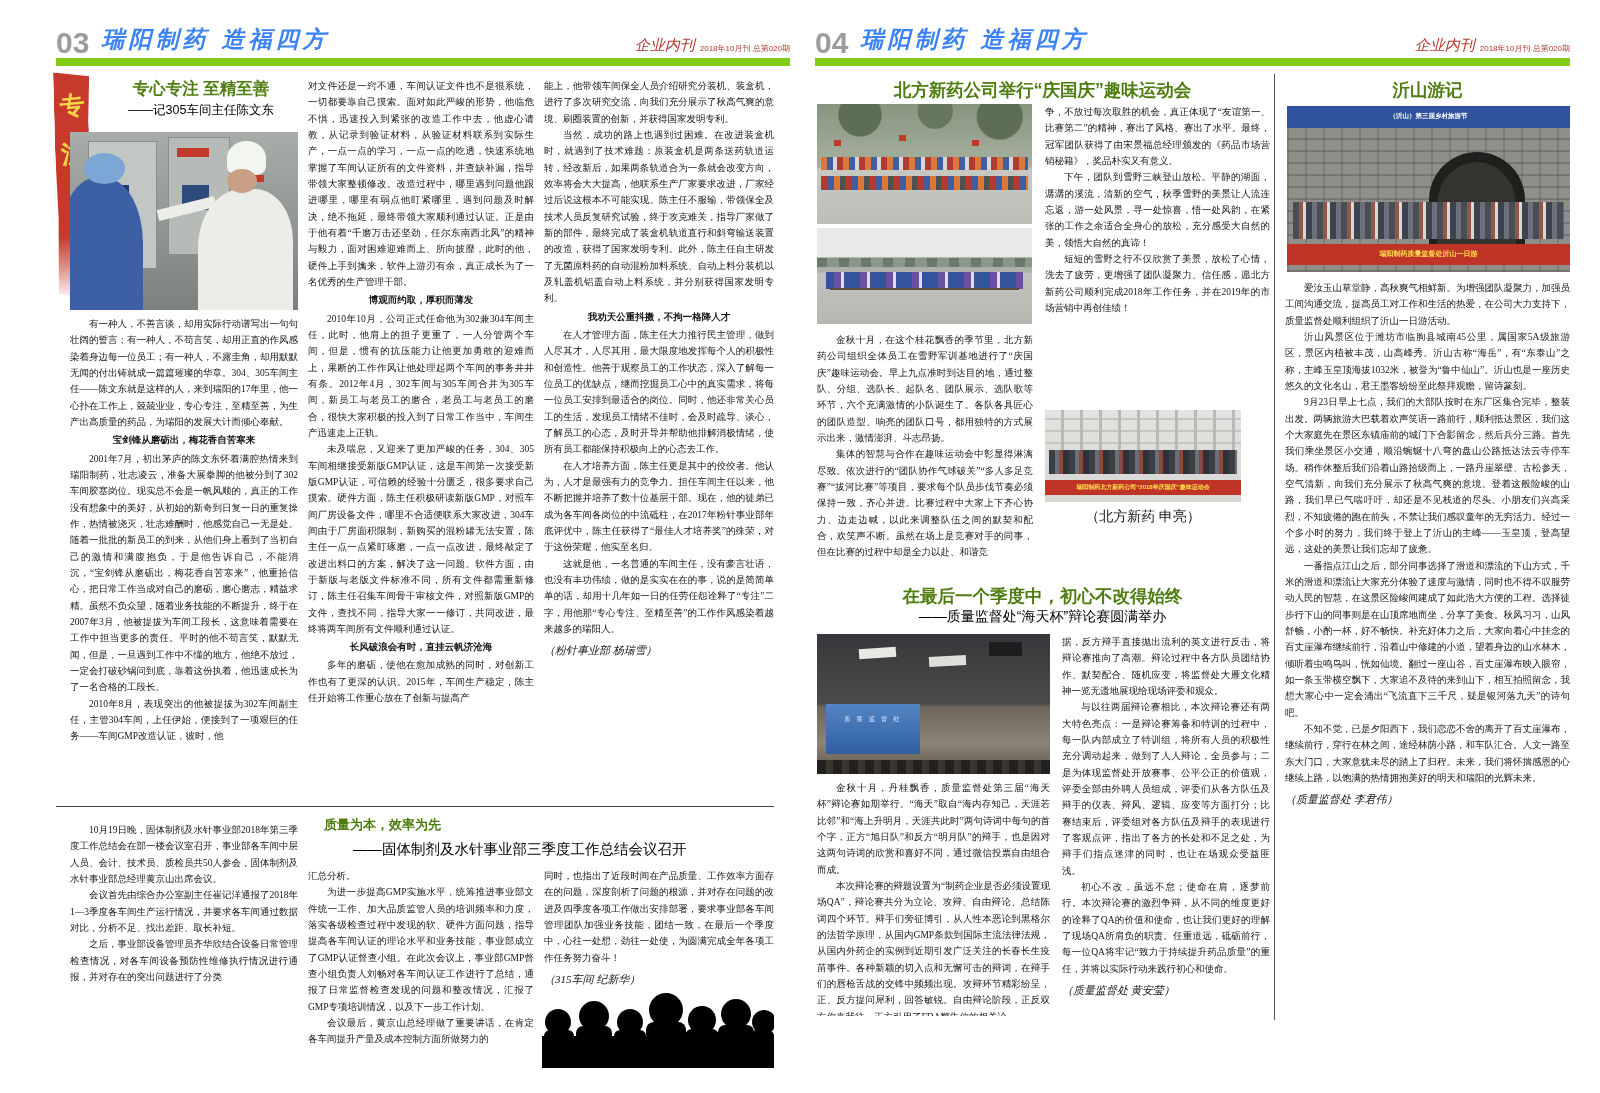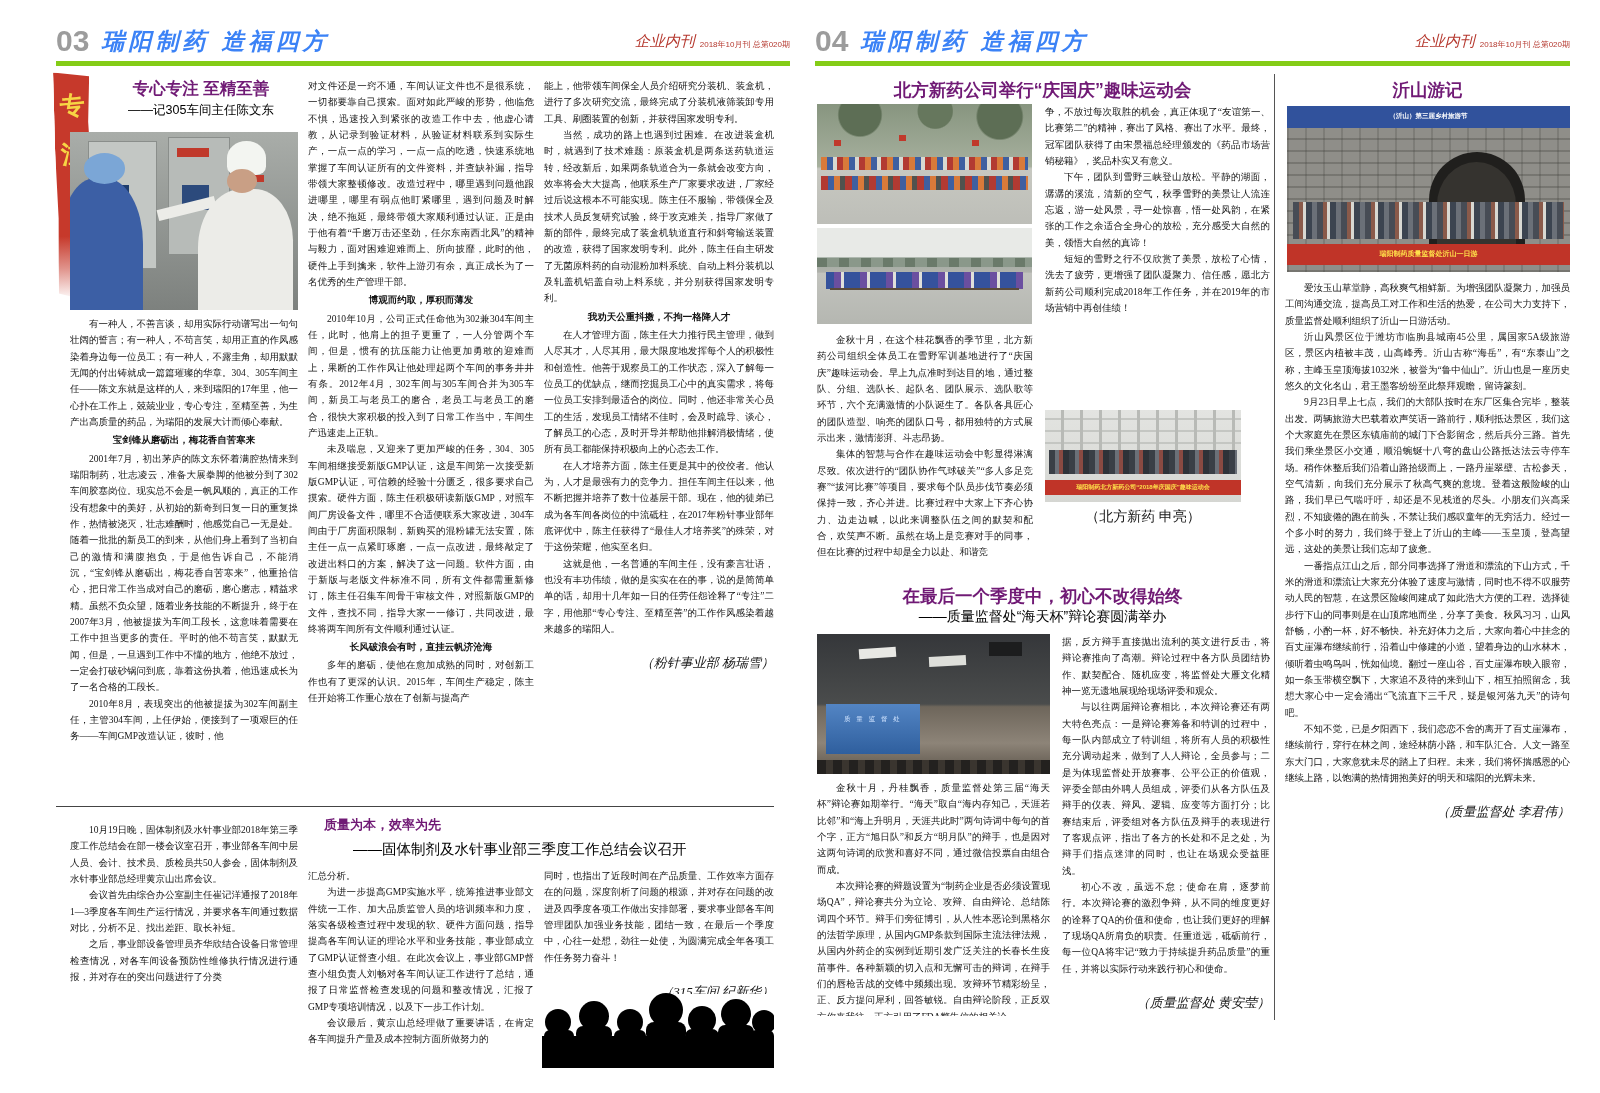--- a/index.html
+++ b/index.html
@@ -1,32 +1,32 @@
 <!DOCTYPE html>
 <html><head>
 <meta charset="utf-8">
 <style>
   *{margin:0;padding:0;box-sizing:border-box}
   html,body{width:1600px;height:1093px;background:#fff;overflow:hidden}
   body{font-family:"Liberation Sans",sans-serif;color:#151515;position:relative}
   .page{position:absolute;top:20px;height:1053px}
   #pageL{left:56px;width:734px}
   #pageR{left:815px;width:755px}
-  .hdr{position:absolute;left:0;right:0;top:4px;height:42px;border-bottom:5px solid #84cc16;display:flex;align-items:center;gap:12px;padding-bottom:3px}
+  .hdr{position:absolute;left:0;right:0;top:4px;height:42px;border-bottom:8px solid #84cc16;display:flex;align-items:flex-end;gap:12px;padding-bottom:3px}
   .pageno{font-size:30px;font-weight:bold;color:#9c9c9c;line-height:.85}
   .masthead{color:#3b82f6;font-size:23px;font-weight:bold;font-style:italic;font-family:"DejaVu Serif",serif;letter-spacing:4px;white-space:nowrap}
   .issue{margin-left:auto;color:#b5382e;display:flex;align-items:flex-end;gap:5px;white-space:nowrap}
   .issue .brand{font-size:15px;font-weight:normal;font-style:italic;font-family:"DejaVu Serif",serif}
   .issue .no{font-size:8px;padding-bottom:1px}
   .col{position:absolute;font-size:9.5px;line-height:1.72;text-align:justify;overflow:hidden;color:#141414;font-family:"Liberation Serif","DejaVu Serif",serif}
   .blk.p{text-indent:2em}
   .blk.cont{text-indent:0}
   .blk.h{font-weight:bold;text-align:center;text-indent:0;margin:2px 0;font-family:"Liberation Sans",sans-serif}
-  .blk.byline{text-align:right;text-indent:0;font-size:13px;margin-top:15px;font-style:italic}
-  .art-title{position:absolute;font-weight:bold;text-align:center;color:#701a75;font-family:"Liberation Sans",sans-serif}
+  .blk.byline{text-align:left;text-indent:0;font-size:11px;margin-top:4px;font-style:italic}
+  .art-title{position:absolute;font-weight:bold;text-align:center;color:#4d7c0f;font-family:"Liberation Sans",sans-serif}
   .art-sub{position:absolute;font-weight:normal;text-align:center;color:#000;font-family:"Liberation Sans",sans-serif}
   .ph{position:absolute;overflow:hidden;background:#9a9a96}
   .ph i{position:absolute;display:block}
   .vdiv{position:absolute;width:1px;background:#555}
   .hdiv{position:absolute;height:1px;background:#444}
   .banner-zhu{position:absolute;left:0;top:52px;width:36px;height:228px;
     background:linear-gradient(180deg,#c6392b 0%,#c6392b 72%,rgba(198,57,43,.55) 86%,rgba(198,57,43,0) 100%);
     clip-path:polygon(0 0,100% 2%,94% 22%,100% 46%,93% 68%,100% 84%,70% 100%,0 97%,5% 64%,0 34%);
     display:flex;flex-direction:column;align-items:center;padding-top:10px;transform:rotate(-1.5deg)}
   .banner-zhu span{color:#f7d544;font-size:25px;font-weight:bold;font-family:"DejaVu Serif",serif;line-height:1.9;transform:rotate(-4deg)}
@@ -77,21 +77,21 @@
     </div>
   <div class="col" style="left:252px;top:58px;width:226px;height:700px">
       <div class="blk cont">对文件还是一窍不通，车间认证文件也不是很系统，一切都要靠自己摸索。面对如此严峻的形势，他临危不惧，迅速投入到紧张的改造工作中去，他虚心请教，从记录到验证材料，从验证材料联系到实际生产，一点一点的学习，一点一点的吃透，快速系统地掌握了车间认证所有的文件资料，并查缺补漏，指导带领大家整顿修改。改造过程中，哪里遇到问题他跟进哪里，哪里有弱点他盯紧哪里，遇到问题及时解决，绝不拖延，最终带领大家顺利通过认证。正是由于他有着“千磨万击还坚劲，任尔东南西北风”的精神与毅力，面对困难迎难而上、所向披靡，此时的他，硬件上手到擒来，软件上游刃有余，真正成长为了一名优秀的生产管理干部。</div>
       <div class="blk h">博观而约取，厚积而薄发</div>
       <div class="blk p">2010年10月，公司正式任命他为302兼304车间主任，此时，他肩上的担子更重了，一人分管两个车间，但是，惯有的抗压能力让他更加勇敢的迎难而上，果断的工作作风让他处理起两个车间的事务井井有条。2012年4月，302车间与305车间合并为305车间，新员工与老员工的磨合，老员工与老员工的磨合，很快大家积极的投入到了日常工作当中，车间生产迅速走上正轨。</div>
       <div class="blk p">未及喘息，又迎来了更加严峻的任务，304、305车间相继接受新版GMP认证，这是车间第一次接受新版GMP认证，可信赖的经验十分匮乏，很多要求自己摸索。硬件方面，陈主任积极研读新版GMP，对照车间厂房设备文件，哪里不合适便联系大家改进，304车间由于厂房面积限制，新购买的混粉罐无法安置，陈主任一点一点紧盯琢磨，一点一点改进，最终敲定了改进出料口的方案，解决了这一问题。软件方面，由于新版与老版文件标准不同，所有文件都需重新修订，陈主任召集车间骨干审核文件，对照新版GMP的文件，查找不同，指导大家一一修订，共同改进，最终将两车间所有文件顺利通过认证。</div>
       <div class="blk h">长风破浪会有时，直挂云帆济沧海</div>
       <div class="blk p">多年的磨砺，使他在愈加成熟的同时，对创新工作也有了更深的认识。2015年，车间生产稳定，陈主任开始将工作重心放在了创新与提高产</div>
     </div>
   <div class="col" style="left:488px;top:58px;width:230px;height:702px">
-      <div class="blk cont">能上，他带领车间保全人员介绍研究分装机、装盒机，进行了多次研究交流，最终完成了分装机液筛装卸专用工具、刷圈装置的创新，并获得国家发明专利。</div>
+      <div class="blk cont">能上，他带领车间保全人员介绍研究分装机、装盒机，进行了多次研究交流，向我们充分展示了秋高气爽的意境、刷圈装置的创新，并获得国家发明专利。</div>
       <div class="blk p">当然，成功的路上也遇到过困难。在改进装盒机时，就遇到了技术难题：原装盒机是两条送药轨道运转，经改新后，如果两条轨道合为一条就会改变方向，效率将会大大提高，他联系生产厂家要求改进，厂家经过后说这根本不可能实现。陈主任不服输，带领保全及技术人员反复研究试验，终于攻克难关，指导厂家做了新的部件，最终完成了装盒机轨道直行和斜弯输送装置的改造，获得了国家发明专利。此外，陈主任自主研发了无菌原料药的自动混粉加料系统、自动上料分装机以及轧盖机铝盖自动上料系统，并分别获得国家发明专利。</div>
       <div class="blk h">我劝天公重抖擞，不拘一格降人才</div>
       <div class="blk p">在人才管理方面，陈主任大力推行民主管理，做到人尽其才，人尽其用，最大限度地发挥每个人的积极性和创造性。他善于观察员工的工作状态，深入了解每一位员工的优缺点，继而挖掘员工心中的真实需求，将每一位员工安排到最适合的岗位。同时，他还非常关心员工的生活，发现员工情绪不佳时，会及时疏导、谈心，了解员工的心态，及时开导并帮助他排解消极情绪，使所有员工都能保持积极向上的心态去工作。</div>
       <div class="blk p">在人才培养方面，陈主任更是其中的佼佼者。他认为，人才是最强有力的竞争力。担任车间主任以来，他不断把握并培养了数十位基层干部。现在，他的徒弟已成为各车间各岗位的中流砥柱，在2017年粉针事业部年底评优中，陈主任获得了“最佳人才培养奖”的殊荣，对于这份荣耀，他实至名归。</div>
       <div class="blk p">这就是他，一名普通的车间主任，没有豪言壮语，也没有丰功伟绩，做的是实实在在的事，说的是简简单单的话，却用十几年如一日的任劳任怨诠释了“专注”二字，用他那“专心专注、至精至善”的工作作风感染着越来越多的瑞阳人。</div>
       <div class="blk byline">（粉针事业部 杨瑞雪）</div>
     </div>
 
   <div class="hdiv" style="left:0;top:786px;width:718px"></div>
 

